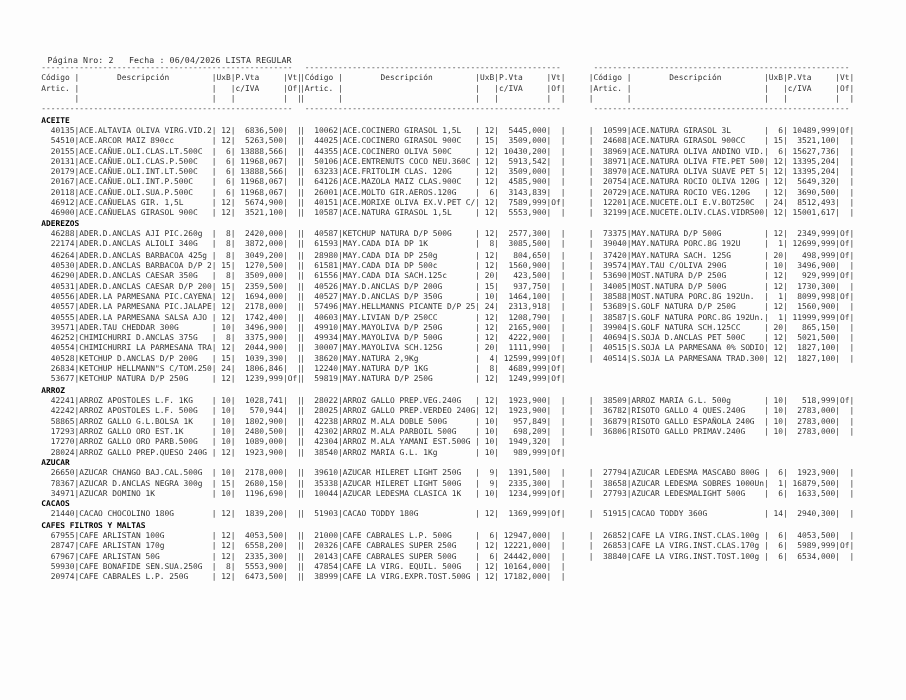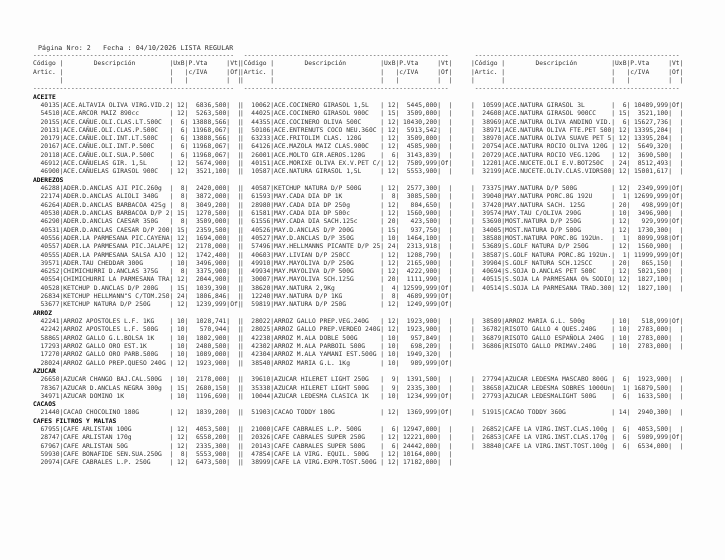--- a/index.html
+++ b/index.html
@@ -25,21 +25,21 @@
   .tcol .ln.sec{
     font-weight:bold;color:#000;
   }
   #col1{left:33px;}
   #col2{left:240px;}
   #col3{left:471px;}
 </style>
 </head>
 <body>
 
-<div class="page-header">Página Nro: 2   Fecha : 04/10/2026 LISTA REGULAR</div>
+<div class="page-header">Página Nro: 2   Fecha : 06/04/2026 LISTA REGULAR</div>
 
 <div id="col1" class="tcol">
     <div class="ln">-----------------------------------------------------  </div>
     <div class="ln">Código |        Descripción         |UxB|P.Vta     |Vt|</div>
     <div class="ln">Artic. |                            |   |c/IVA     |Of|</div>
     <div class="ln">       |                            |   |          |  |</div>
     <div class="ln">-----------------------------------------------------  </div>
     <div class="ln sec">ACEITE</div>
     <div class="ln">  40135|ACE.ALTAVIA OLIVA VIRG.VID.2| 12|  6836,500|  |</div>
     <div class="ln">  54510|ACE.ARCOR MAIZ 890cc        | 12|  5263,500|  |</div>

